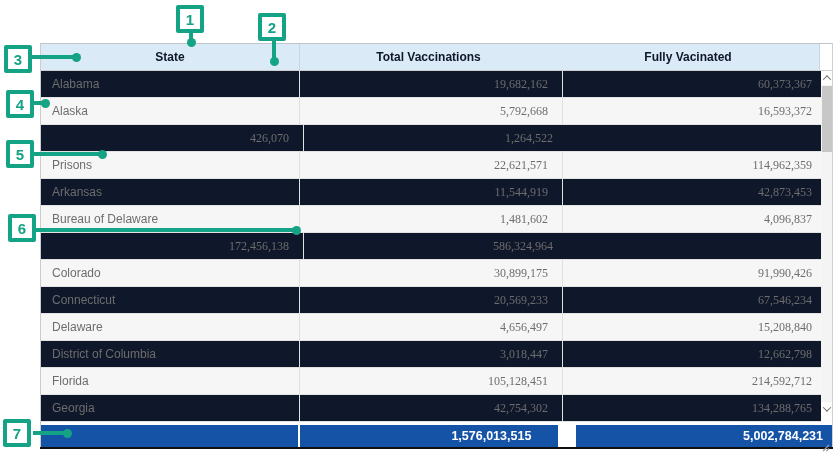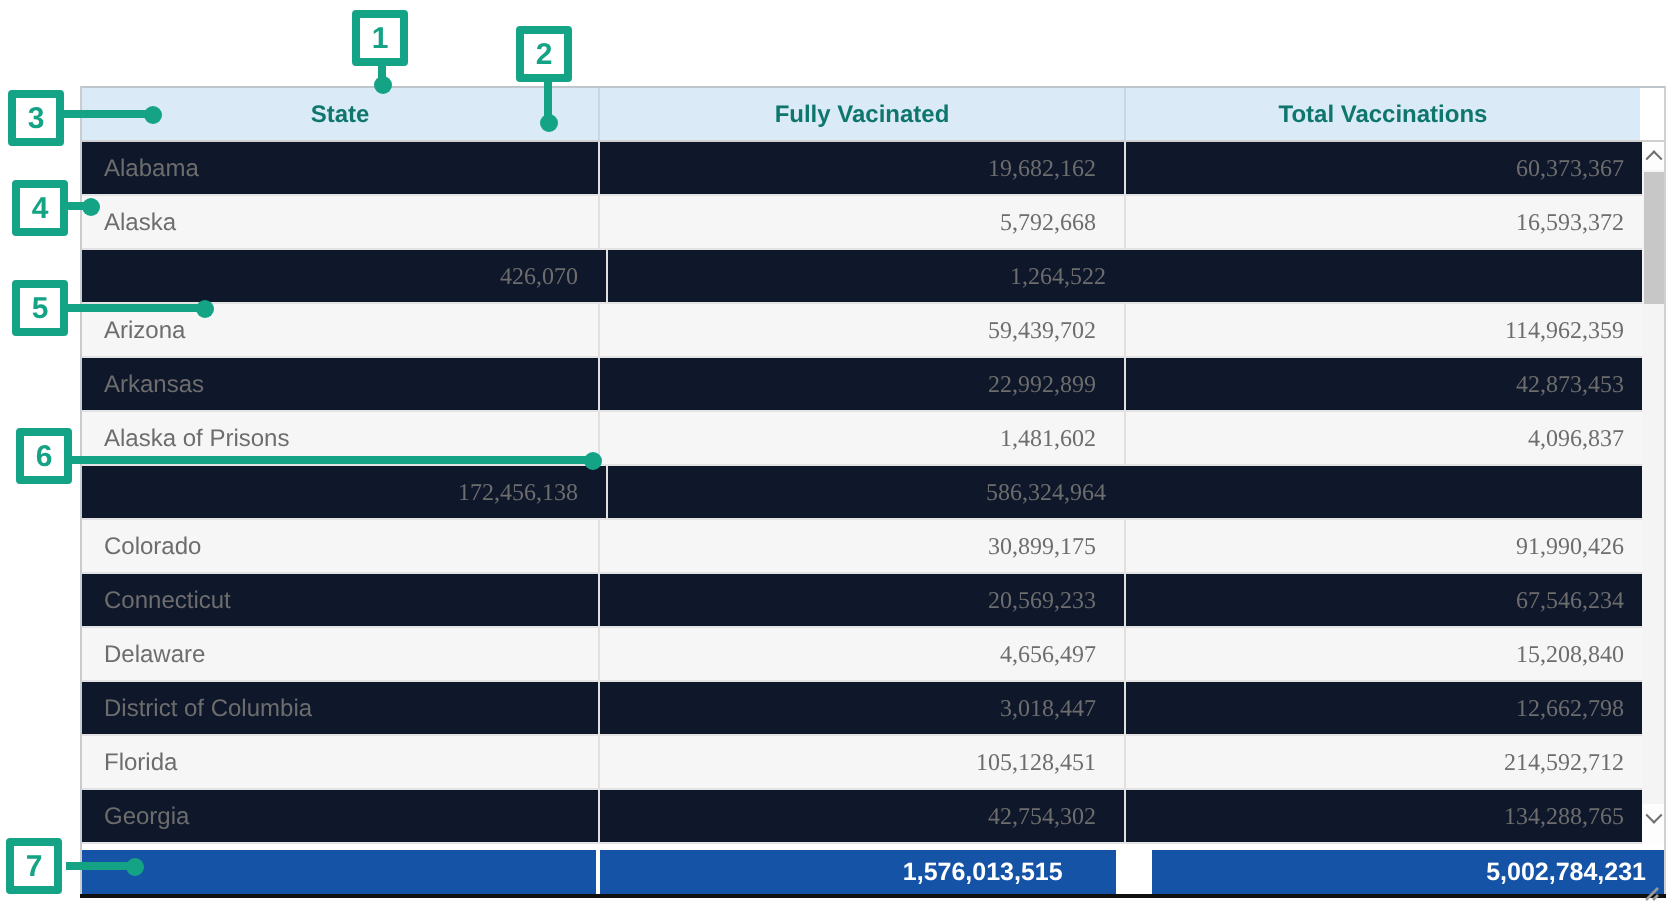--- a/index.html
+++ b/index.html
@@ -17,21 +17,21 @@
   .table-wrap{
     position:absolute;left:40px;top:43px;width:793px;height:404px;
     box-sizing:border-box;background:#fff;
     border-top:1px solid #bfc6cb;border-left:1px solid #c9cdd1;border-right:1px solid #cdd1d4;
   }
   .header-row{display:flex;height:27px;box-sizing:border-box;border-bottom:1px solid #cfcfcf;}
   .hcell{
     box-sizing:border-box;background:var(--header-blue);
     border-right:1px solid #c6d6e4;
     display:flex;align-items:center;justify-content:center;
-    font-size:12px;font-weight:bold;color:#0f766e;
+    font-size:12px;font-weight:bold;color:#0f172a;
   }
   .h-state{width:259px;}
   .h-fully{width:263px;}
   .h-total{width:257px;border-right:none;}
   .h-spacer{width:12px;background:#fff;}
 
   .row{display:flex;height:27px;box-sizing:border-box;border-bottom:1px solid #e3e3e3;background:#0f172a;}
   .row:nth-child(even){background:#f6f6f6;}
   .cell{
     box-sizing:border-box;display:flex;align-items:center;
@@ -85,52 +85,52 @@
   .co6-box{left:8px;top:214px;}   .co6-line{left:35px;top:228px;width:259px;height:4px;} .co6-dot{left:292px;top:226px;}
   .co7-box{left:3px;top:419px;}   .co7-line{left:33px;top:431px;width:32px;height:4px;}  .co7-dot{left:63px;top:429px;}
 </style>
 </head>
 <body>
 
 <div class="table-wrap">
 
   <div class="header-row">
     <div class="hcell h-state">State</div>
+    <div class="hcell h-total">Total Vaccinations</div>
     <div class="hcell h-fully">Fully Vacinated</div>
-    <div class="hcell h-total">Total Vaccinations</div>
     <div class="h-spacer"></div>
   </div>
 
   <div class="tbody">
     <div class="row">
       <div class="cell c-state">Alabama</div>
       <div class="cell c-num">19,682,162</div>
       <div class="cell c-num c-total">60,373,367</div>
     </div>
     <div class="row">
       <div class="cell c-state">Alaska</div>
       <div class="cell c-num">5,792,668</div>
       <div class="cell c-num c-total">16,593,372</div>
     </div>
     <div class="row">
       <div class="cell c-num">426,070</div>
       <div class="cell c-num c-total">1,264,522</div>
     </div>
     <div class="row">
-      <div class="cell c-state">Arizona</div>
-      <div class="cell c-num">59,439,702</div>
+      <div class="cell c-state">Prisons</div>
+      <div class="cell c-num">22,621,571</div>
       <div class="cell c-num c-total">114,962,359</div>
     </div>
     <div class="row">
       <div class="cell c-state">Arkansas</div>
-      <div class="cell c-num">22,992,899</div>
+      <div class="cell c-num">11,544,919</div>
       <div class="cell c-num c-total">42,873,453</div>
     </div>
     <div class="row">
-      <div class="cell c-state">Alaska of Prisons</div>
+      <div class="cell c-state">Bureau of Delaware</div>
       <div class="cell c-num">1,481,602</div>
       <div class="cell c-num c-total">4,096,837</div>
     </div>
     <div class="row">
       <div class="cell c-num">172,456,138</div>
       <div class="cell c-num c-total">586,324,964</div>
     </div>
     <div class="row">
       <div class="cell c-state">Colorado</div>
       <div class="cell c-num">30,899,175</div>

